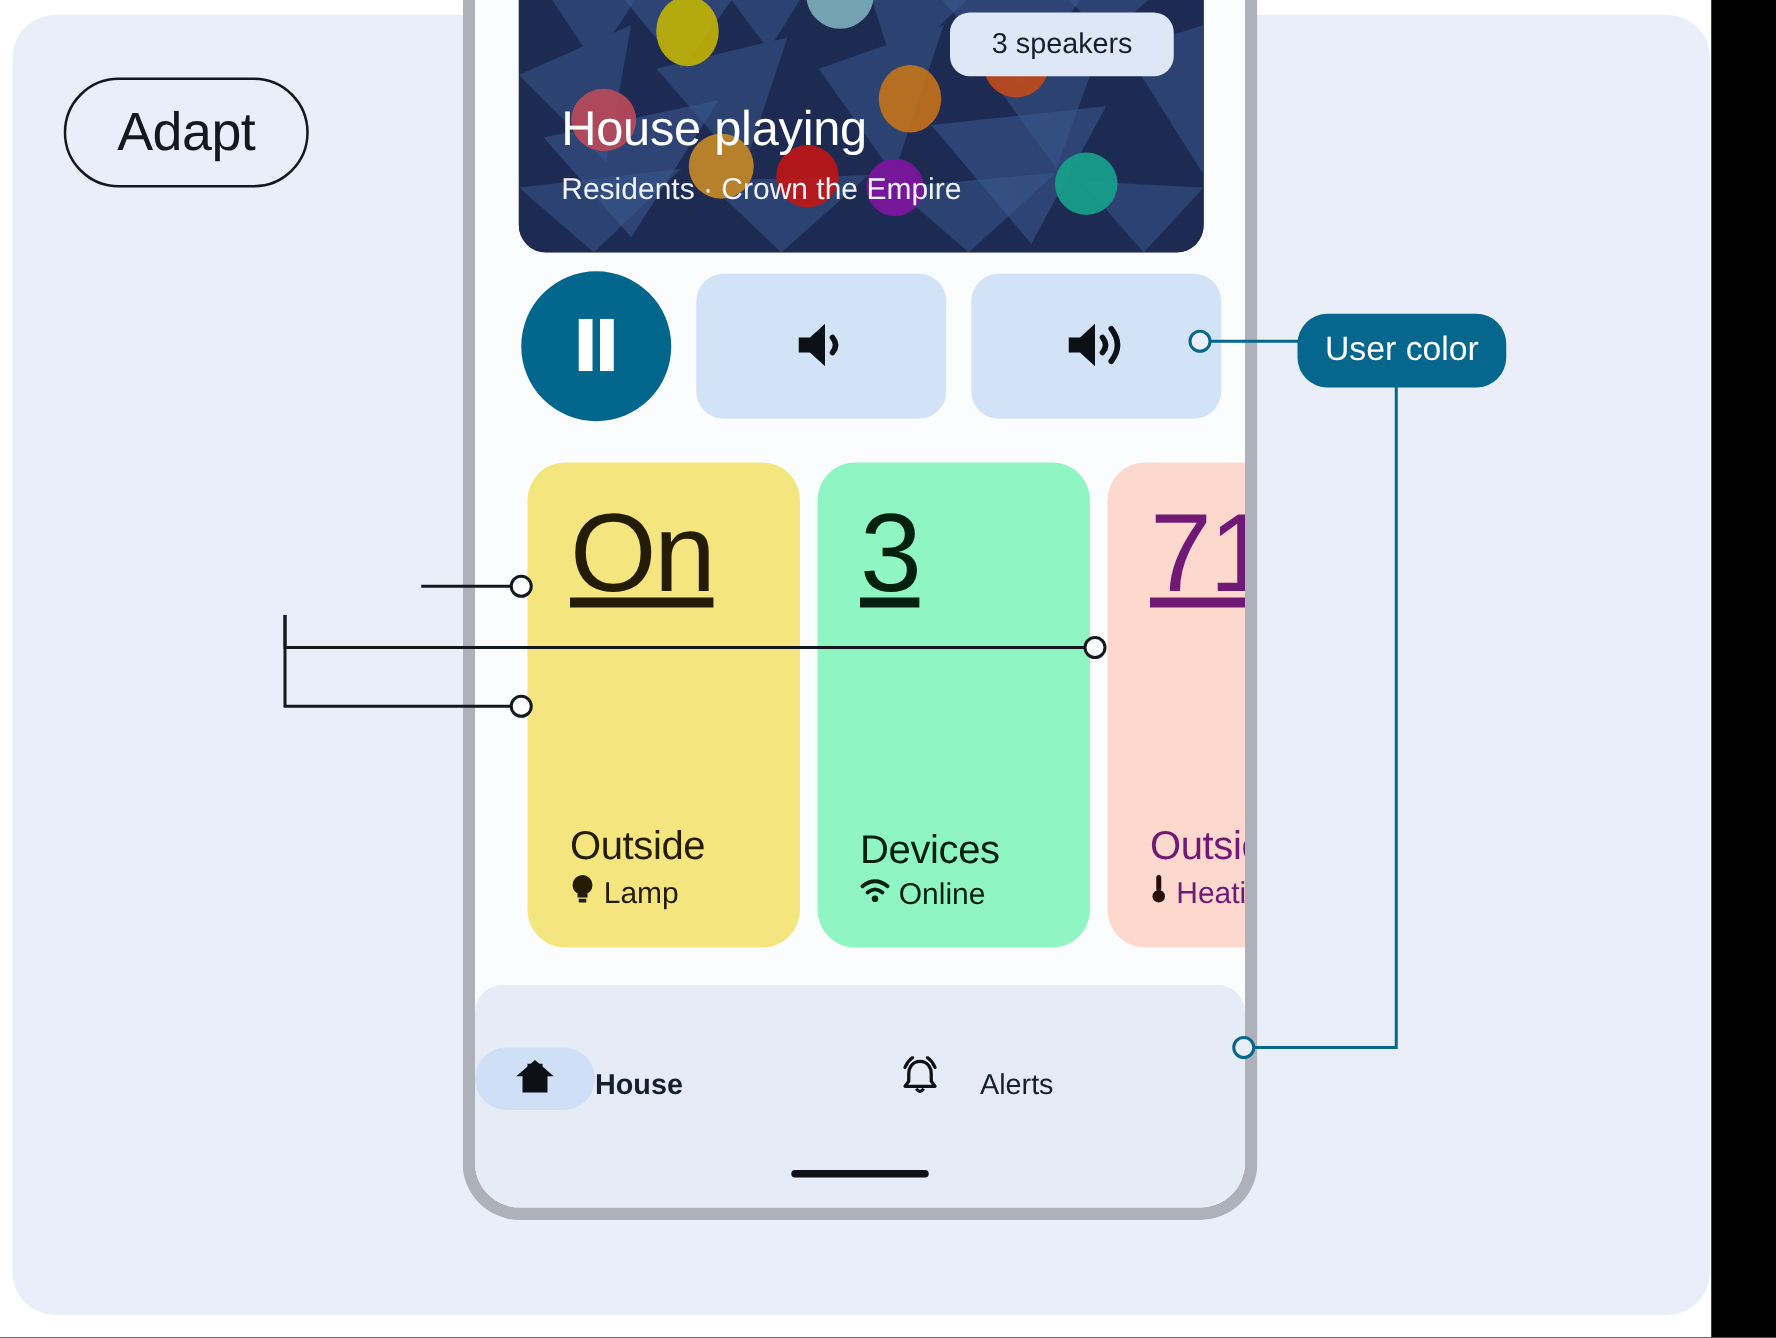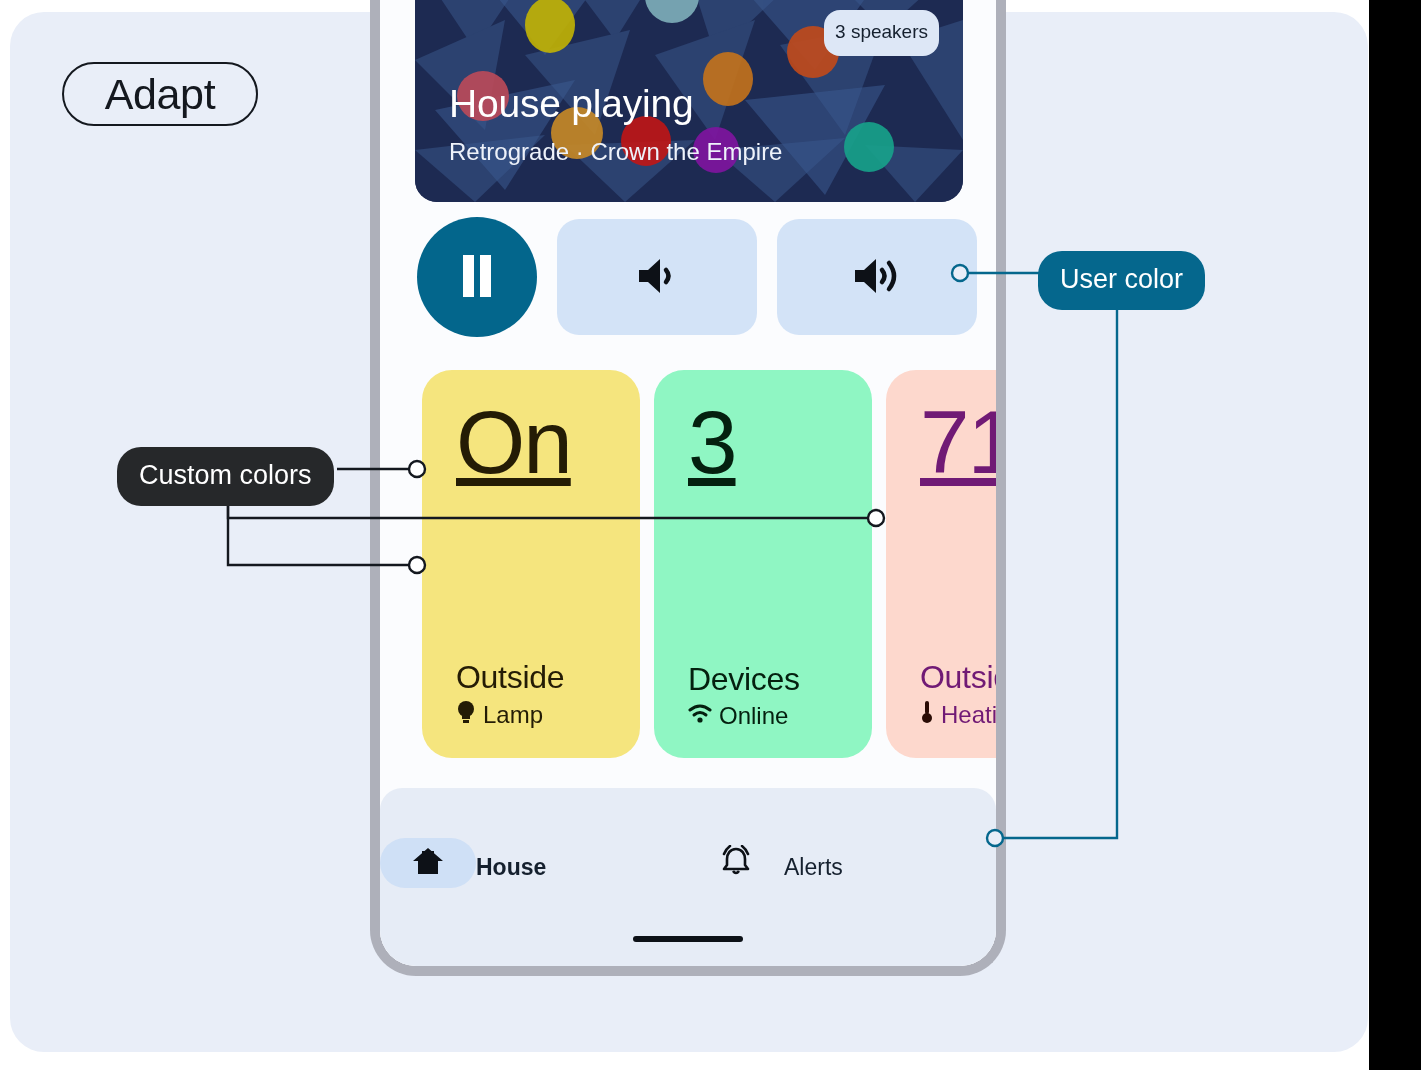--- a/index.html
+++ b/index.html
@@ -20,22 +20,22 @@
   
   .canvas-panel {
     position: absolute; left: 10px; top: 12px;
     width: 1358px; height: 1040px;
     background: #e9eef8;
     border-radius: 34px;
   }
 
   
   .adapt-chip {
-    position: absolute; left: 62px; top: 62px;
-    width: 196px; height: 64px;
+    position: absolute; left: 51px; top: 62px;
+    width: 196px; height: 88px;
     border: 2.4px solid #14181f;
     border-radius: 44px;
     display: flex; align-items: center; justify-content: center;
     color: #14181f;
     font-size: 43px;
     letter-spacing: -0.4px;
     background: transparent;
   }
 
   
@@ -58,22 +58,22 @@
     background: #1d2a52;
     overflow: hidden;
   }
   .music-art { position: absolute; inset: 0; }
   .music-art svg { width: 100%; height: 100%; display: block; }
 
   .speakers-badge {
     position: absolute; right: 24px; top: 50px;
     background: #dde7f6;
     color: #15202e;
-    font-size: 19px;
-    padding: 11px 11px 13px;
+    font-size: 23px;
+    padding: 11px 33px 13px;
     border-radius: 16px;
     white-space: nowrap;
   }
   .music-title {
     position: absolute; left: 34px; top: 122px;
     color: #ffffff; font-size: 39px; letter-spacing: -0.2px;
   }
   .music-sub {
     position: absolute; left: 34px; top: 178px;
     color: #eef2fa; font-size: 24px;
@@ -215,21 +215,21 @@
 
         <div class="note-icon">
           <svg width="44" height="70" viewBox="0 0 44 70">
             <path d="M16 12 L16 50 A8 8 0 1 1 10 44 A8 8 0 0 1 16 50 Z" fill="#ccd9ee"></path>
             <path d="M16 12 L34 6 L34 18 L16 24 Z" fill="#ccd9ee"></path>
           </svg>
         </div>
 
         <div class="speakers-badge">3 speakers</div>
         <div class="music-title">House playing</div>
-        <div class="music-sub">Retrograde · Crown the Empire</div>
+        <div class="music-sub">Residents · Crown the Empire</div>
       </div>
 
       <div class="controls">
         <button class="btn-pause">
           <span>
             <svg width="34" height="42" viewBox="0 0 34 42">
               <rect x="3" y="0" width="11" height="42" fill="#ffffff"></rect>
               <rect x="20" y="0" width="11" height="42" fill="#ffffff"></rect>
             </svg>
           </span>
@@ -352,22 +352,19 @@
       <circle cx="417" cy="469" r="8" fill="#ffffff" stroke="#14181f" stroke-width="2.4"></circle>
       <circle cx="876" cy="518" r="8" fill="#ffffff" stroke="#14181f" stroke-width="2.4"></circle>
       <circle cx="417" cy="565" r="8" fill="#ffffff" stroke="#14181f" stroke-width="2.4"></circle>
 
       <polyline points="968,273 1040,273" stroke="#05678d" stroke-width="2.4" fill="none"></polyline>
       <polyline points="1117,296 1117,838 1003,838" stroke="#05678d" stroke-width="2.4" fill="none"></polyline>
       <circle cx="960" cy="273" r="8" fill="#e9eef8" stroke="#05678d" stroke-width="2.4"></circle>
       <circle cx="995" cy="838" r="8" fill="#e9eef8" stroke="#05678d" stroke-width="2.4"></circle>
     </svg>
 
-    <div class="chip-dark" style="left:117px; top:447px;">
-      <span>Custom colors</span>
-    </div>
 
     <div class="chip-teal" style="left:1038px; top:251px;">
       <span>User color</span>
     </div>
   </div>
 
 </div>
 
 </body></html>

